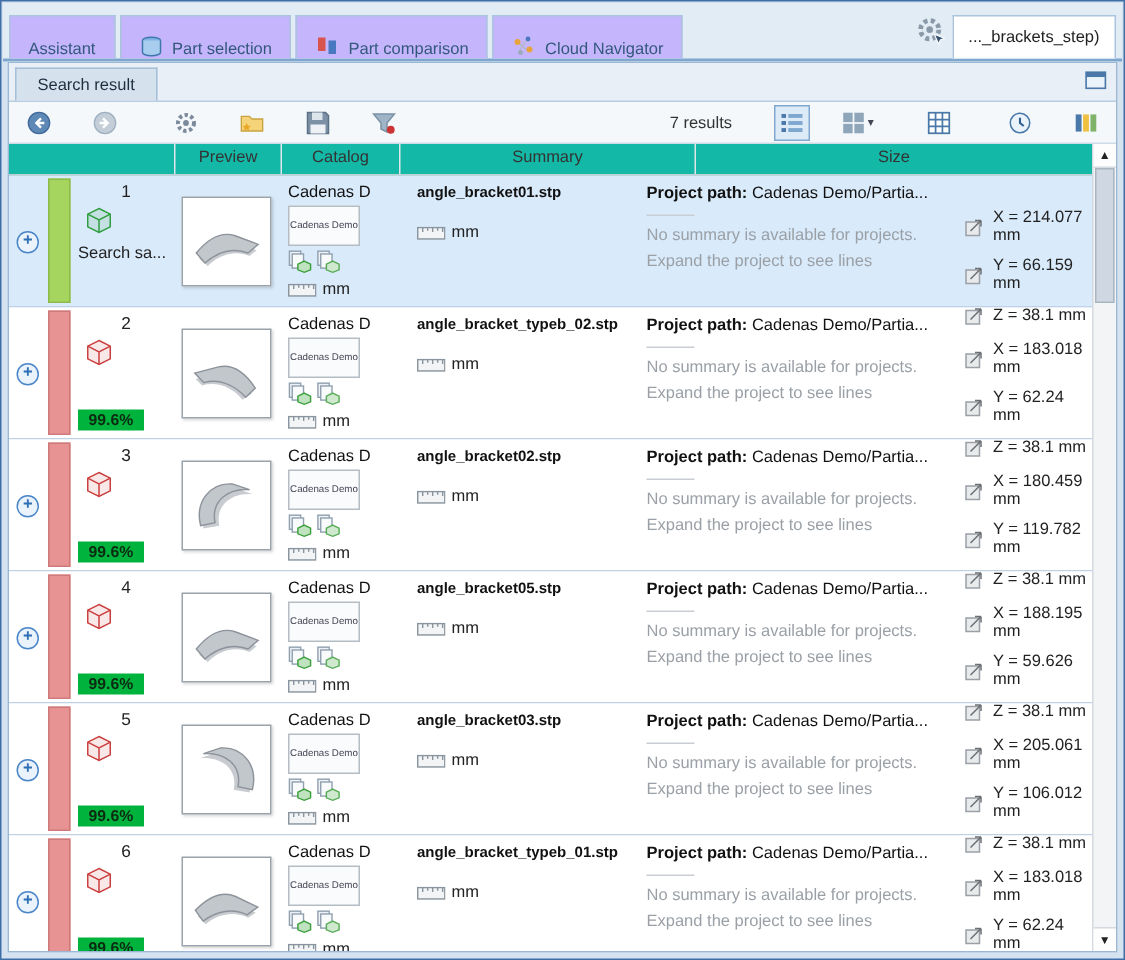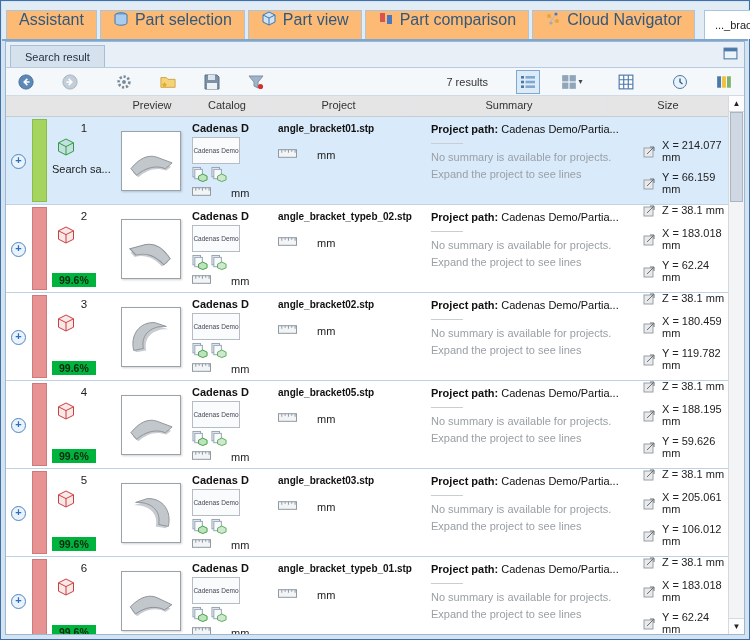--- a/index.html
+++ b/index.html
@@ -3,22 +3,22 @@
 <meta charset="utf-8">
 <style>
   html,body{margin:0;padding:0}
   body{position:relative;width:750px;height:640px;overflow:hidden;
        font-family:"Liberation Sans",sans-serif;font-size:11px;color:#333;background:#fff}
   .window{position:absolute;inset:0;border:1px solid #3f6fa8;background:#d5e3f1}
 
   
   .topbar{position:absolute;left:1px;right:1px;top:1px;height:34px;background:#e2ecf5;
           border-bottom:2px solid #7ea7cf;display:flex;align-items:flex-end;padding:3px 4px 0;gap:3px}
-  .top-tab{height:28px;display:flex;align-items:flex-start;gap:6px;padding:0 12px;background:#fdba74;
-           border:1px solid #aac4dd;border-bottom:none;color:#33587c;font-size:16px;white-space:nowrap}
+  .top-tab{height:28px;display:flex;align-items:flex-end;gap:6px;padding:0 12px;background:#c4b5fd;
+           border:1px solid #aac4dd;border-bottom:none;color:#33587c;font-size:11px;white-space:nowrap}
   .ticon{width:16px;height:16px;display:inline-flex}
   .ticon svg{width:100%;height:100%}
   .top-spacer{flex:1}
   .doc-tab{height:28px;display:flex;align-items:center;gap:6px;padding:0 10px;background:#fff;
            border:1px solid #aac4dd;border-bottom:none;color:#222;font-size:11px;white-space:nowrap}
   .session-icon{width:22px;height:22px;align-self:center;margin-bottom:2px}
 
   
   .panel{position:absolute;left:4px;right:4px;top:40px;bottom:4px;display:flex;flex-direction:column;
          background:#fff;border:1px solid #9ab7d3}
@@ -37,21 +37,21 @@
   .tbtn svg{width:16px;height:16px}
   .tbtn.active{border-color:#7fa8d0;background:#ddeaf8}
   .tbtn.gap{margin-left:10px}
   .caret{font-size:8px;color:#445;margin-left:1px}
   .caret::before{content:"▾"}
   .results{margin-left:auto;margin-right:8px;color:#333}
 
   
   .tablewrap{flex:1;position:relative;background:#fff;display:flex;flex-direction:column;overflow:hidden}
   .thead{display:flex;height:20px;line-height:19px;border-bottom:1px solid #c4ccd4;color:#333;
-         margin-right:15px;flex:none;background:#e5e5e5}
+         margin-right:15px;flex:none;background:#14b8a6}
   .th{text-align:center;border-right:1px solid #e0e5ea;overflow:hidden}
   .col-status{width:110px;flex:none}.col-preview{width:70px;flex:none}.col-catalog{width:78px;flex:none}
   .col-project{width:143px;flex:none}.col-summary{width:196px;flex:none}.col-size{flex:1}
   .rows{flex:1;overflow:hidden;margin-right:15px}
 
   .trow{display:flex;height:87px;border-bottom:1px solid #bed2e4;background:#fff}
   .trow.selected{background:#d9eafa}
   .cell{position:relative;height:100%}
   .c-status{width:110px;flex:none}
   .c-preview{width:70px;flex:none;display:flex;align-items:center;justify-content:center}
@@ -79,27 +79,27 @@
 
   
   .thumb{width:58px;height:58px;background:#fff;border:1px solid #9aa2aa;
          box-shadow:1px 1px 2px rgba(0,0,0,.18);display:flex;align-items:center;justify-content:center}
   .pv{width:52px;height:46px}
   .trow:nth-child(2) .pv{transform:scaleX(-1) rotate(-6deg)}
   .trow:nth-child(5) .pv{transform:scaleX(-1)}
   .trow:nth-child(6) .pv{transform:rotate(5deg)}
 
   
-  .cat-title{font-weight:bold;color:#111;white-space:nowrap;overflow:hidden}
+  .cat-title{font-weight:normal;color:#111;white-space:nowrap;overflow:hidden}
   .cat-thumb{width:46px;height:25px;border:1px solid #b5bcc4;background:#fafbfc;display:flex;
              align-items:center;justify-content:center;text-align:center;font-size:6.5px;
              line-height:1.15;color:#445;margin:3px 0 2px}
   .cat-icons{display:flex;gap:3px}
   .cat-icons svg{width:16px;height:17px}
-  .unit-row{display:flex;align-items:flex-start;gap:20px;margin-top:4px;color:#222}
+  .unit-row{display:flex;align-items:center;gap:4px;margin-top:4px;color:#222}
   .unit-row svg{width:19px;height:9px}
 
   
   .proj-title{font-weight:bold;font-size:10px;color:#111;white-space:nowrap;overflow:hidden}
   .c-project .unit-row{margin-top:15px}
 
   
   .sum-title{color:#111;white-space:nowrap;overflow:hidden}
   .sum-title .b{font-weight:bold}
   .sum-sep{width:32px;border-top:1px solid #c9ced3;margin:8px 0 5px}
@@ -132,29 +132,20 @@
         <svg viewBox="0 0 16 16">
             <ellipse cx="8" cy="4" rx="6" ry="2.2" fill="#7fb2e5" stroke="#3f77ad"></ellipse>
             <path d="M2 4v8c0 1.2 2.7 2.2 6 2.2s6-1 6-2.2V4" fill="#a9cdee" stroke="#3f77ad"></path>
           </svg>
       </span>
       <span>Part selection</span>
     </div>
     <div class="top-tab">
       <span class="ticon">
         <svg viewBox="0 0 16 16">
-            <path d="M8 1l6 3v7l-6 3-6-3V4z" fill="#cfe3f5" stroke="#3f77ad"></path>
-            <path d="M2 4l6 3 6-3M8 7v7" stroke="#3f77ad" fill="none"></path>
-          </svg>
-      </span>
-      <span>Part view</span>
-    </div>
-    <div class="top-tab">
-      <span class="ticon">
-        <svg viewBox="0 0 16 16">
             <rect x="2" y="2" width="5" height="9" fill="#d9534f"></rect>
             <rect x="9" y="4" width="5" height="9" fill="#4a78c0"></rect>
           </svg>
       </span>
       <span>Part comparison</span>
     </div>
     <div class="top-tab">
       <span class="ticon">
         <svg viewBox="0 0 16 16">
             <path d="M5 6l6 5M10 4l-5 7" stroke="#b0b8c0" stroke-width=".8"></path>
@@ -272,21 +263,20 @@
             <rect x="9.6" y="2" width="3.4" height="10" fill="#7fb36a"></rect>
           </svg>
       </span>
     </div>
 
     <div class="tablewrap">
       <div class="thead">
         <div class="th col-status"></div>
         <div class="th col-preview">Preview</div>
         <div class="th col-catalog">Catalog</div>
-        <div class="th col-project">Project</div>
         <div class="th col-summary">Summary</div>
         <div class="th col-size">Size</div>
       </div>
 
       <div class="rows" id="rows-container">
   <div class="trow green selected">
     <div class="cell c-status">
       <div class="expand"></div>
       <div class="bar"></div>
       <div class="sbody">

